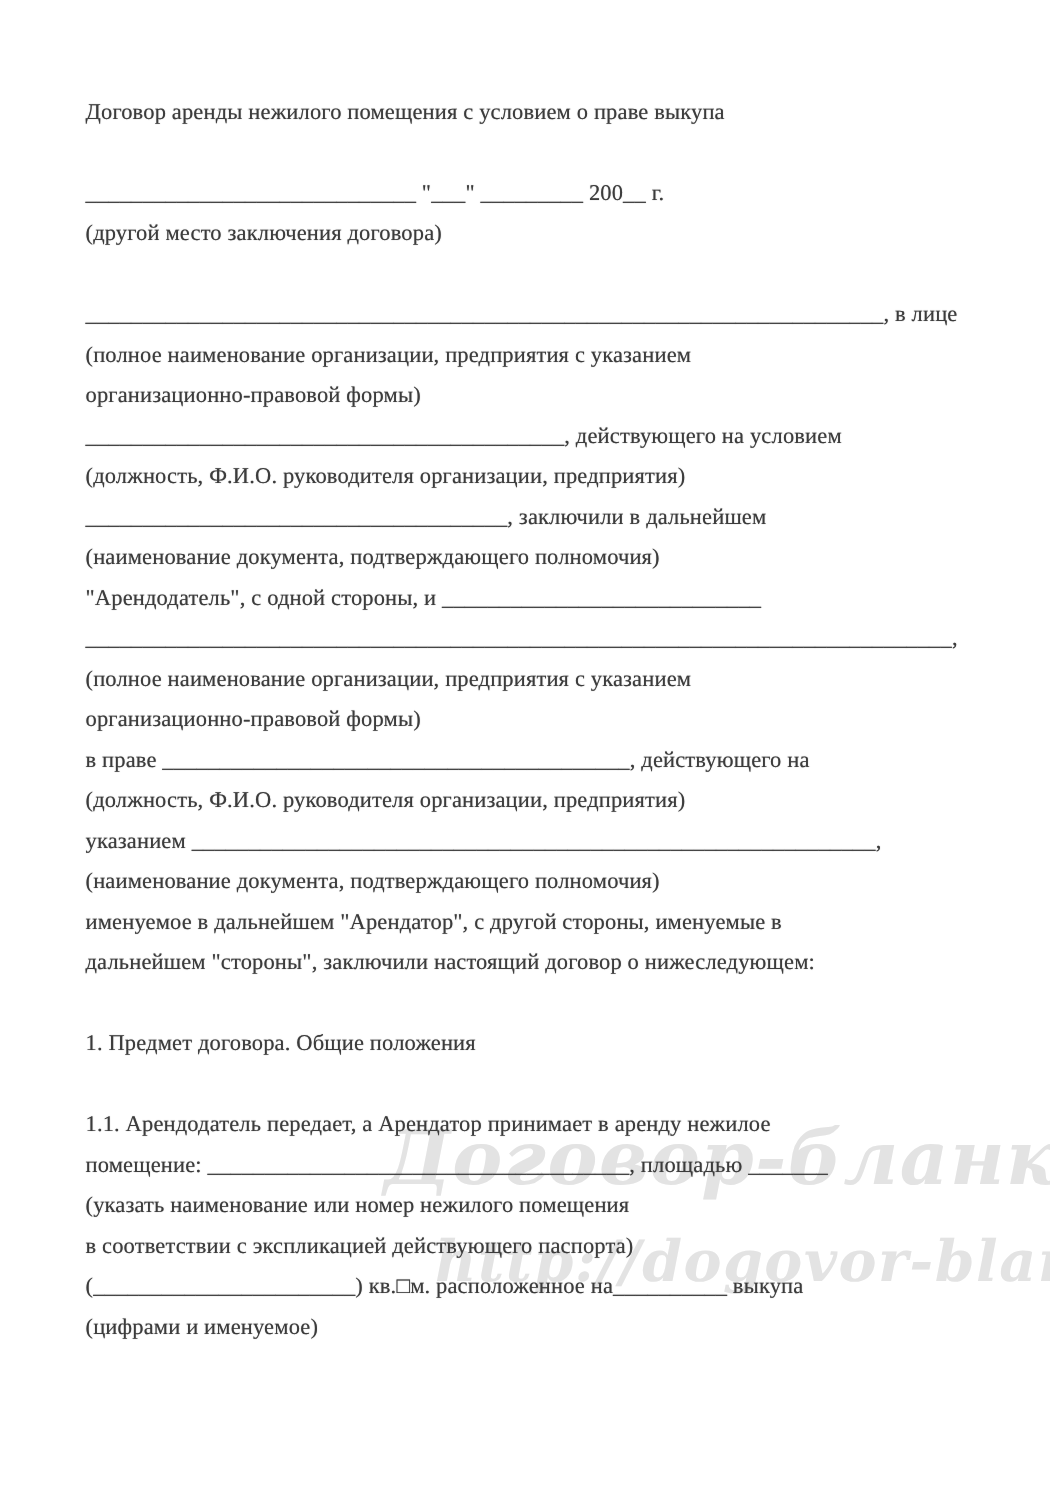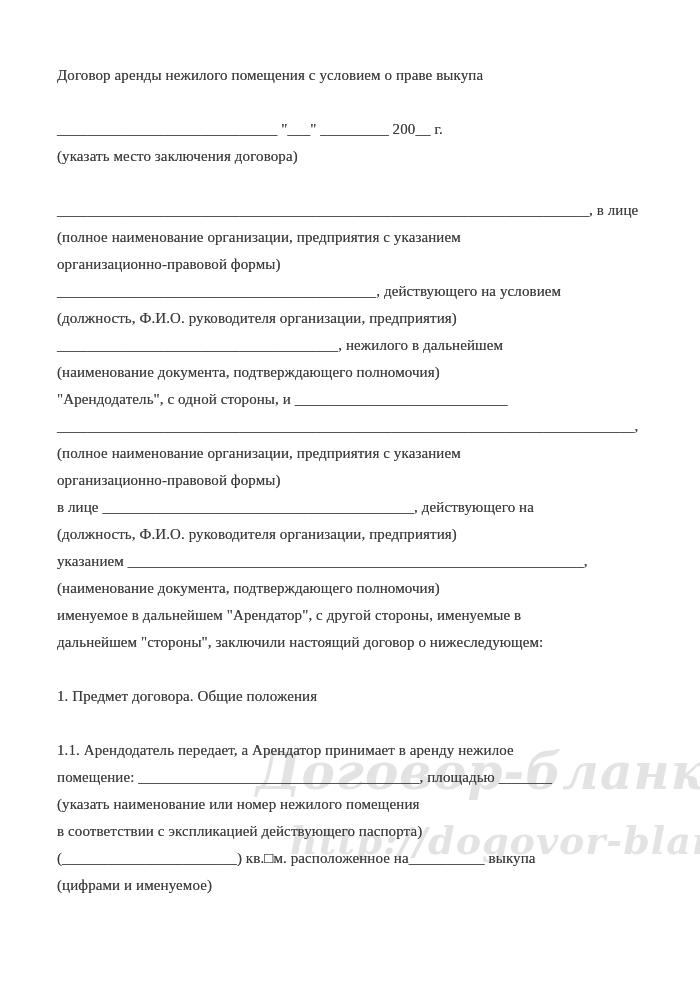--- a/index.html
+++ b/index.html
@@ -57,34 +57,34 @@
 <body>
 
 <div class="page">
   <div class="watermark wm-brand">Договор-бланк.ру</div>
   <div class="watermark wm-url">http://dogovor-blank.ru</div>
   <div class="content">
     <div class="line">Договор аренды нежилого помещения с условием о праве выкупа</div>
     <div>
         <div class="line"></div>
         <div class="line">_____________________________ "___" _________ 200__ г.</div>
-        <div class="line">(указать место заключения договора)</div>
+        <div class="line">(другой место заключения договора)</div>
         <div class="line"></div>
         <div class="line">______________________________________________________________________, в лице</div>
         <div class="line">(полное наименование организации, предприятия с указанием</div>
         <div class="line">организационно-правовой формы)</div>
         <div class="line">__________________________________________, действующего на условием</div>
         <div class="line">(должность, Ф.И.О. руководителя организации, предприятия)</div>
-        <div class="line">_____________________________________, нежилого в дальнейшем</div>
+        <div class="line">_____________________________________, заключили в дальнейшем</div>
         <div class="line">(наименование документа, подтверждающего полномочия)</div>
         <div class="line">"Арендодатель", с одной стороны, и ____________________________</div>
         <div class="line">____________________________________________________________________________,</div>
         <div class="line">(полное наименование организации, предприятия с указанием</div>
         <div class="line">организационно-правовой формы)</div>
-        <div class="line">в лице _________________________________________, действующего на</div>
+        <div class="line">в праве _________________________________________, действующего на</div>
         <div class="line">(должность, Ф.И.О. руководителя организации, предприятия)</div>
         <div class="line">указанием ____________________________________________________________,</div>
         <div class="line">(наименование документа, подтверждающего полномочия)</div>
         <div class="line">именуемое в дальнейшем "Арендатор", с другой стороны, именуемые в</div>
         <div class="line">дальнейшем "стороны", заключили настоящий договор о нижеследующем:</div>
         <div class="line"></div>
         <div class="line">1. Предмет договора. Общие положения</div>
         <div class="line"></div>
         <div class="line">1.1. Арендодатель передает, а Арендатор принимает в аренду нежилое</div>
         <div class="line">помещение: _____________________________________, площадью _______</div>

